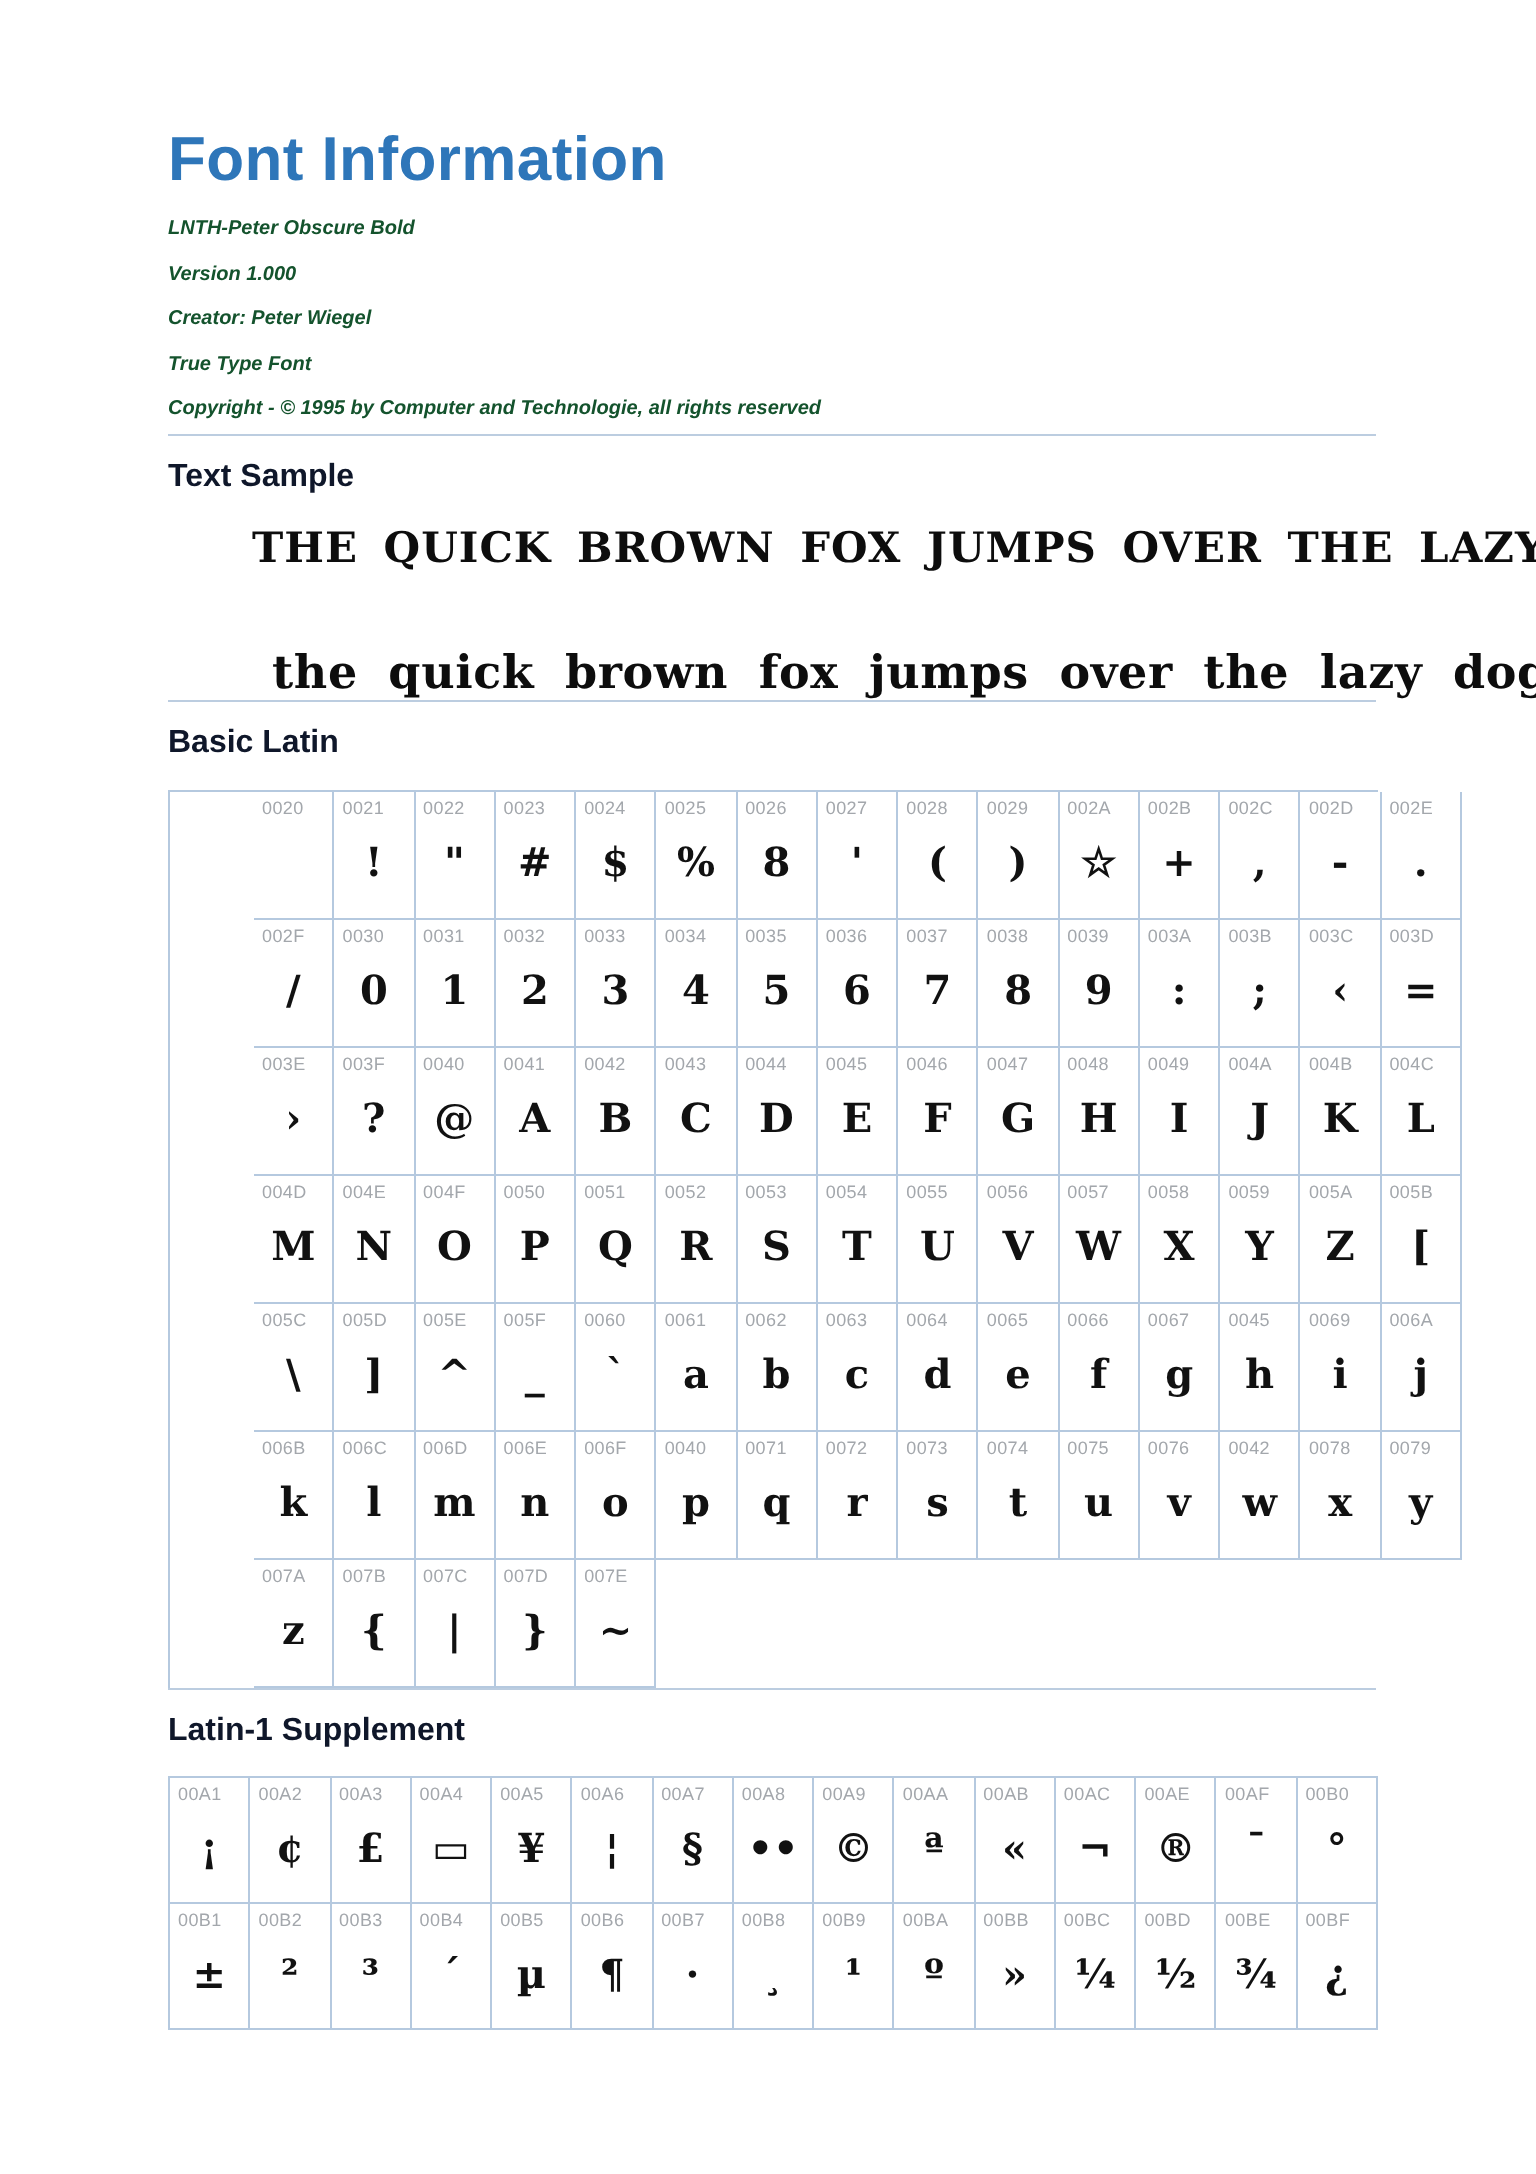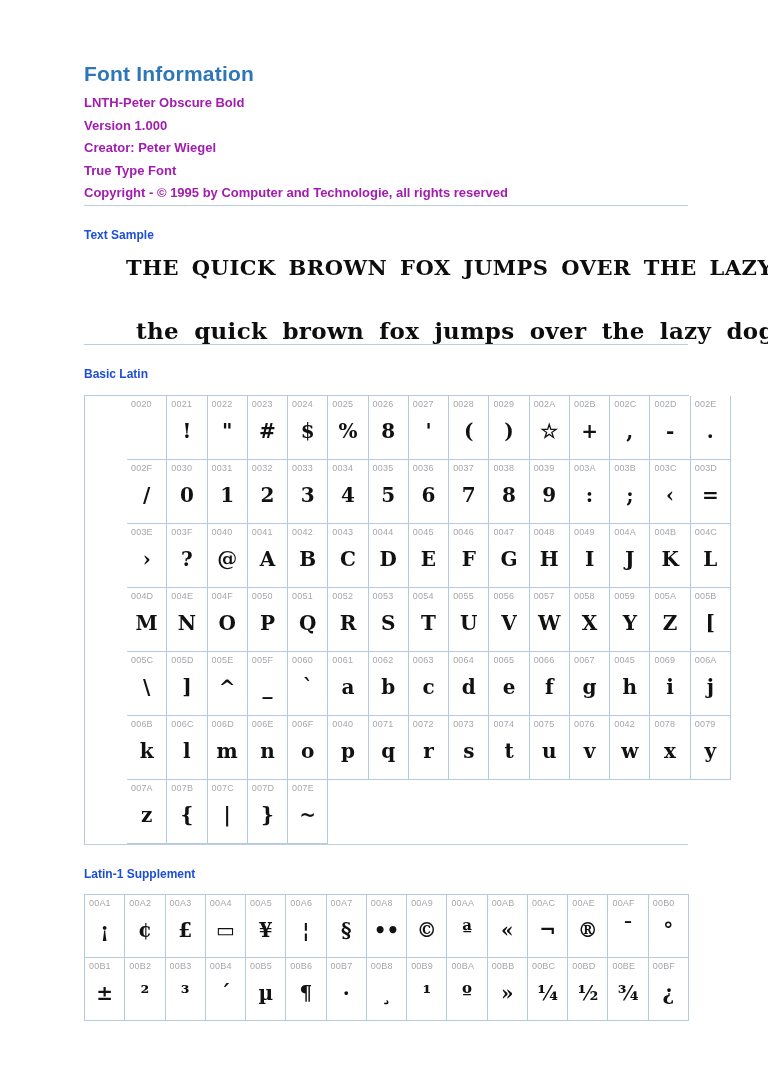--- a/index.html
+++ b/index.html
@@ -8,46 +8,47 @@
     background: #ffffff;
     overflow: hidden;
     font-family: "Liberation Sans", sans-serif;
     color: #1f1f1f;
   }
   .page { padding: 62px 80px 0 84px; }
 
   
   .title {
     color: #2e76b9;
-    font-size: 21px;
+    font-size: 31px;
     font-weight: 700;
     margin: 0 0 6px 0;
     letter-spacing: 0.2px;
   }
   .meta-line {
-    font-size: 13px;
+    font-size: 10px;
     font-weight: 700;
     line-height: 22.6px;
-    color: #a21caf;
+    color: #14532d;
+    font-style: italic;
   }
 
   hr.divider {
     border: 0;
     border-top: 1px solid #bccde0;
     margin: 0;
   }
   .div1 { margin-top: 14px; }
   .div2 { margin-top: 24px; }
   .div3 { margin-top: 9px; }
 
   .section-heading {
-    color: #1d4ed8;
-    font-size: 12px;
+    color: #0f172a;
+    font-size: 16px;
     font-weight: 700;
-    margin: 22px 0 0 0;
+    margin: 12px 0 0 0;
   }
 
   
   .sample-upper {
     margin: 13px 0 0 42px;
     font-family: "DejaVu Serif", serif;
     font-weight: 700;
     font-size: 21px;
     letter-spacing: 0.5px;
     word-spacing: 5px;

